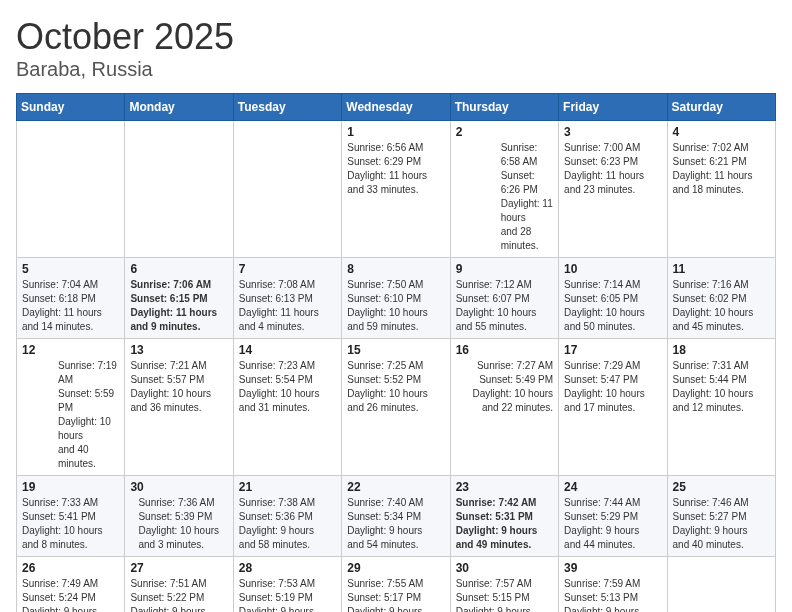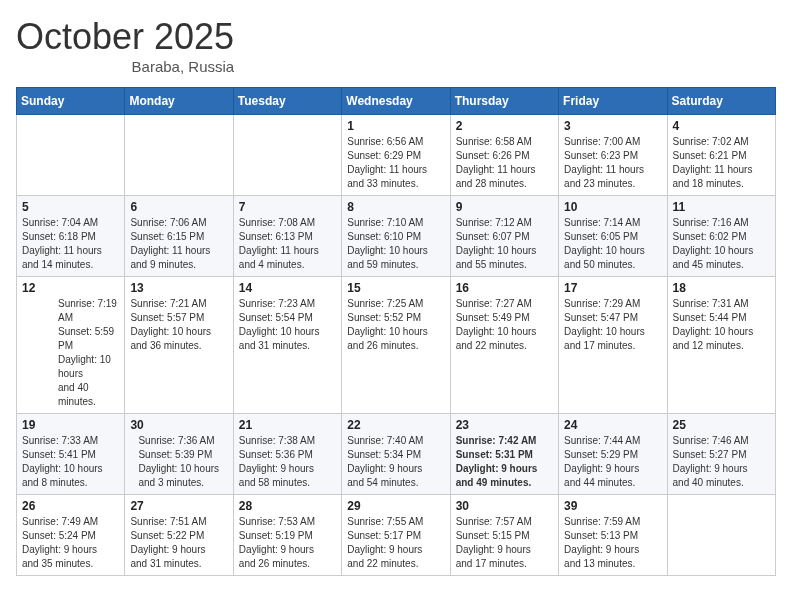--- a/index.html
+++ b/index.html
@@ -28,29 +28,29 @@
       line-height: 1.1;
     }
     .logo-text span {
       display: block;
     }
     .logo-icon {
       width: 28px;
       height: 28px;
     }
     .title-section {
-      text-align: right;
+      text-align: left;
     }
     .month-title {
       font-size: 36px;
       font-weight: normal;
       color: #333;
     }
     .location-title {
-      font-size: 15px;
+      font-size: 20px;
       color: #555;
     }
     .calendar {
       width: 100%;
       border-collapse: collapse;
       font-size: 11px;
     }
     .calendar th {
       background-color: #2d6db5;
       color: #fff;
@@ -115,21 +115,21 @@
         <td class="empty-cell"></td>
         <td>
           <div class="day-number">1</div>
           <div class="day-info" style="white-space: pre-line;">Sunrise: 6:56 AM
 Sunset: 6:29 PM
 Daylight: 11 hours
 and 33 minutes.</div>
         </td>
         <td>
           <div class="day-number">2</div>
-          <div class="day-info" style="white-space: pre-line;">Sunrise: 6:58 AM
+          <div class="day-info" style="white-space: pre-line; margin-left: 45px;">Sunrise: 6:58 AM
 Sunset: 6:26 PM
 Daylight: 11 hours
 and 28 minutes.</div>
         </td>
         <td>
           <div class="day-number">3</div>
           <div class="day-info" style="white-space: pre-line;">Sunrise: 7:00 AM
 Sunset: 6:23 PM
 Daylight: 11 hours
 and 23 minutes.</div>
@@ -145,35 +145,35 @@
       <tr>
         <td>
           <div class="day-number">5</div>
           <div class="day-info" style="white-space: pre-line;">Sunrise: 7:04 AM
 Sunset: 6:18 PM
 Daylight: 11 hours
 and 14 minutes.</div>
         </td>
         <td>
           <div class="day-number">6</div>
-          <div class="day-info" style="white-space: pre-line;">Sunrise: 7:06 AM
+          <div class="day-info" style="white-space: pre-line; font-weight: bold;">Sunrise: 7:06 AM
 Sunset: 6:15 PM
 Daylight: 11 hours
 and 9 minutes.</div>
         </td>
         <td>
           <div class="day-number">7</div>
           <div class="day-info" style="white-space: pre-line;">Sunrise: 7:08 AM
 Sunset: 6:13 PM
 Daylight: 11 hours
 and 4 minutes.</div>
         </td>
         <td>
           <div class="day-number">8</div>
-          <div class="day-info" style="white-space: pre-line;">Sunrise: 7:10 AM
+          <div class="day-info" style="white-space: pre-line;">Sunrise: 7:50 AM
 Sunset: 6:10 PM
 Daylight: 10 hours
 and 59 minutes.</div>
         </td>
         <td>
           <div class="day-number">9</div>
           <div class="day-info" style="white-space: pre-line;">Sunrise: 7:12 AM
 Sunset: 6:07 PM
 Daylight: 10 hours
 and 55 minutes.</div>
@@ -217,21 +217,21 @@
         </td>
         <td>
           <div class="day-number">15</div>
           <div class="day-info" style="white-space: pre-line;">Sunrise: 7:25 AM
 Sunset: 5:52 PM
 Daylight: 10 hours
 and 26 minutes.</div>
         </td>
         <td>
           <div class="day-number">16</div>
-          <div class="day-info" style="white-space: pre-line;">Sunrise: 7:27 AM
+          <div class="day-info" style="white-space: pre-line; text-align: right;">Sunrise: 7:27 AM
 Sunset: 5:49 PM
 Daylight: 10 hours
 and 22 minutes.</div>
         </td>
         <td>
           <div class="day-number">17</div>
           <div class="day-info" style="white-space: pre-line;">Sunrise: 7:29 AM
 Sunset: 5:47 PM
 Daylight: 10 hours
 and 17 minutes.</div>

